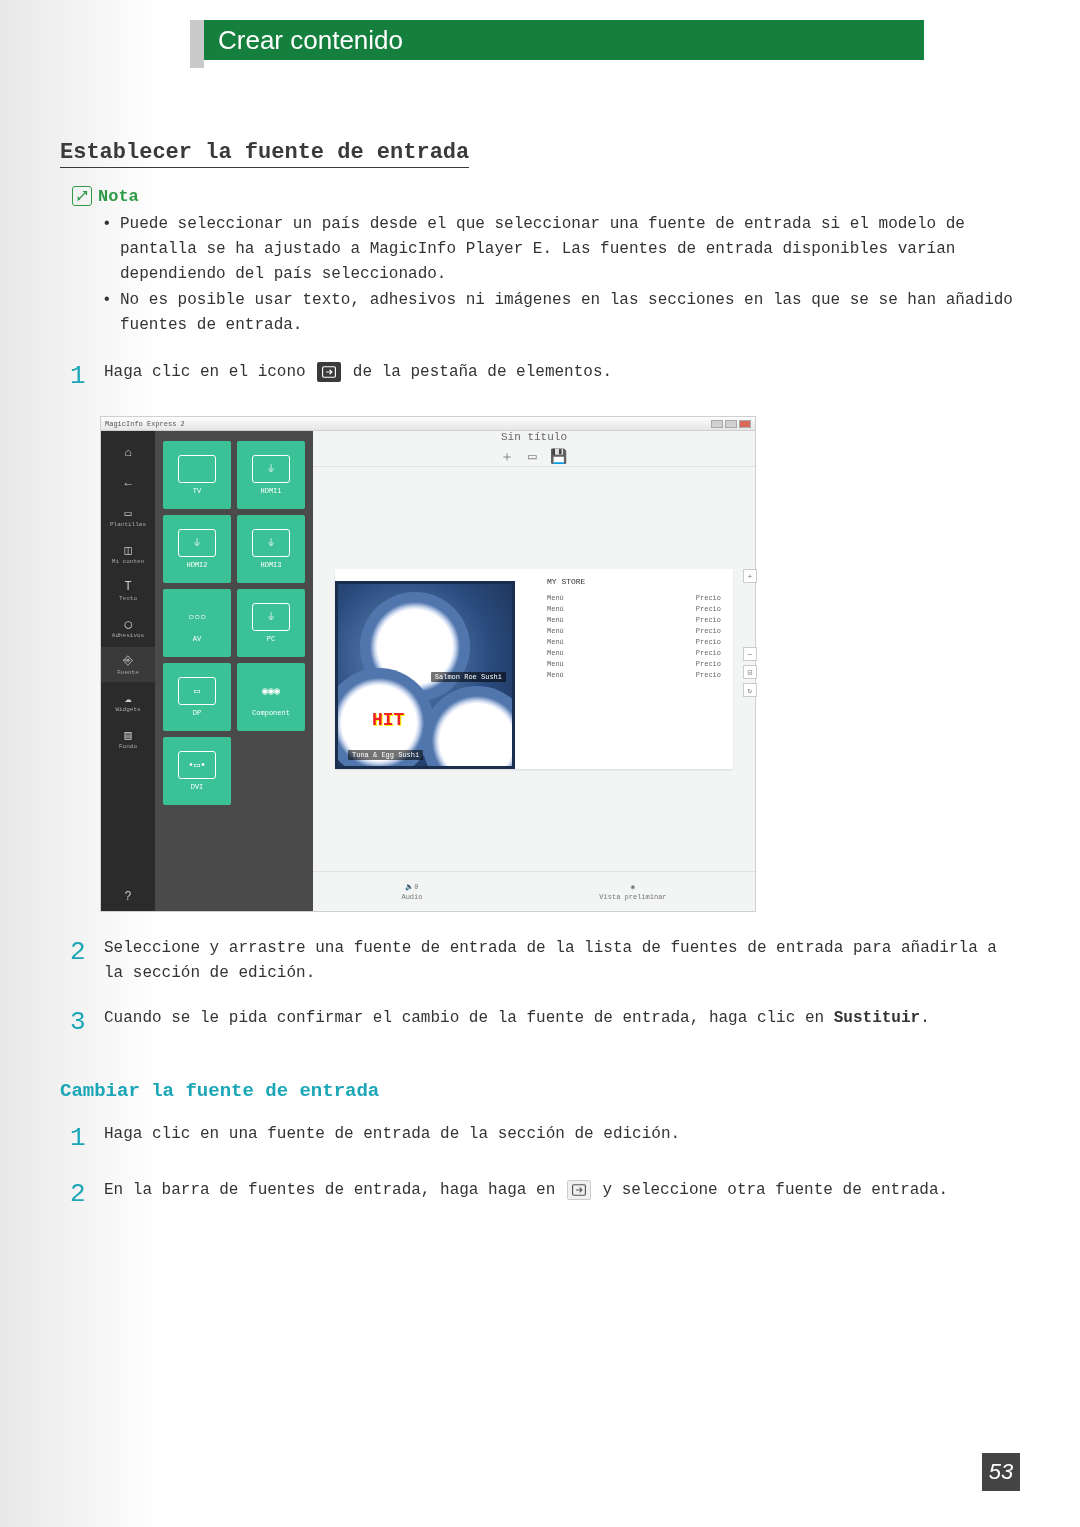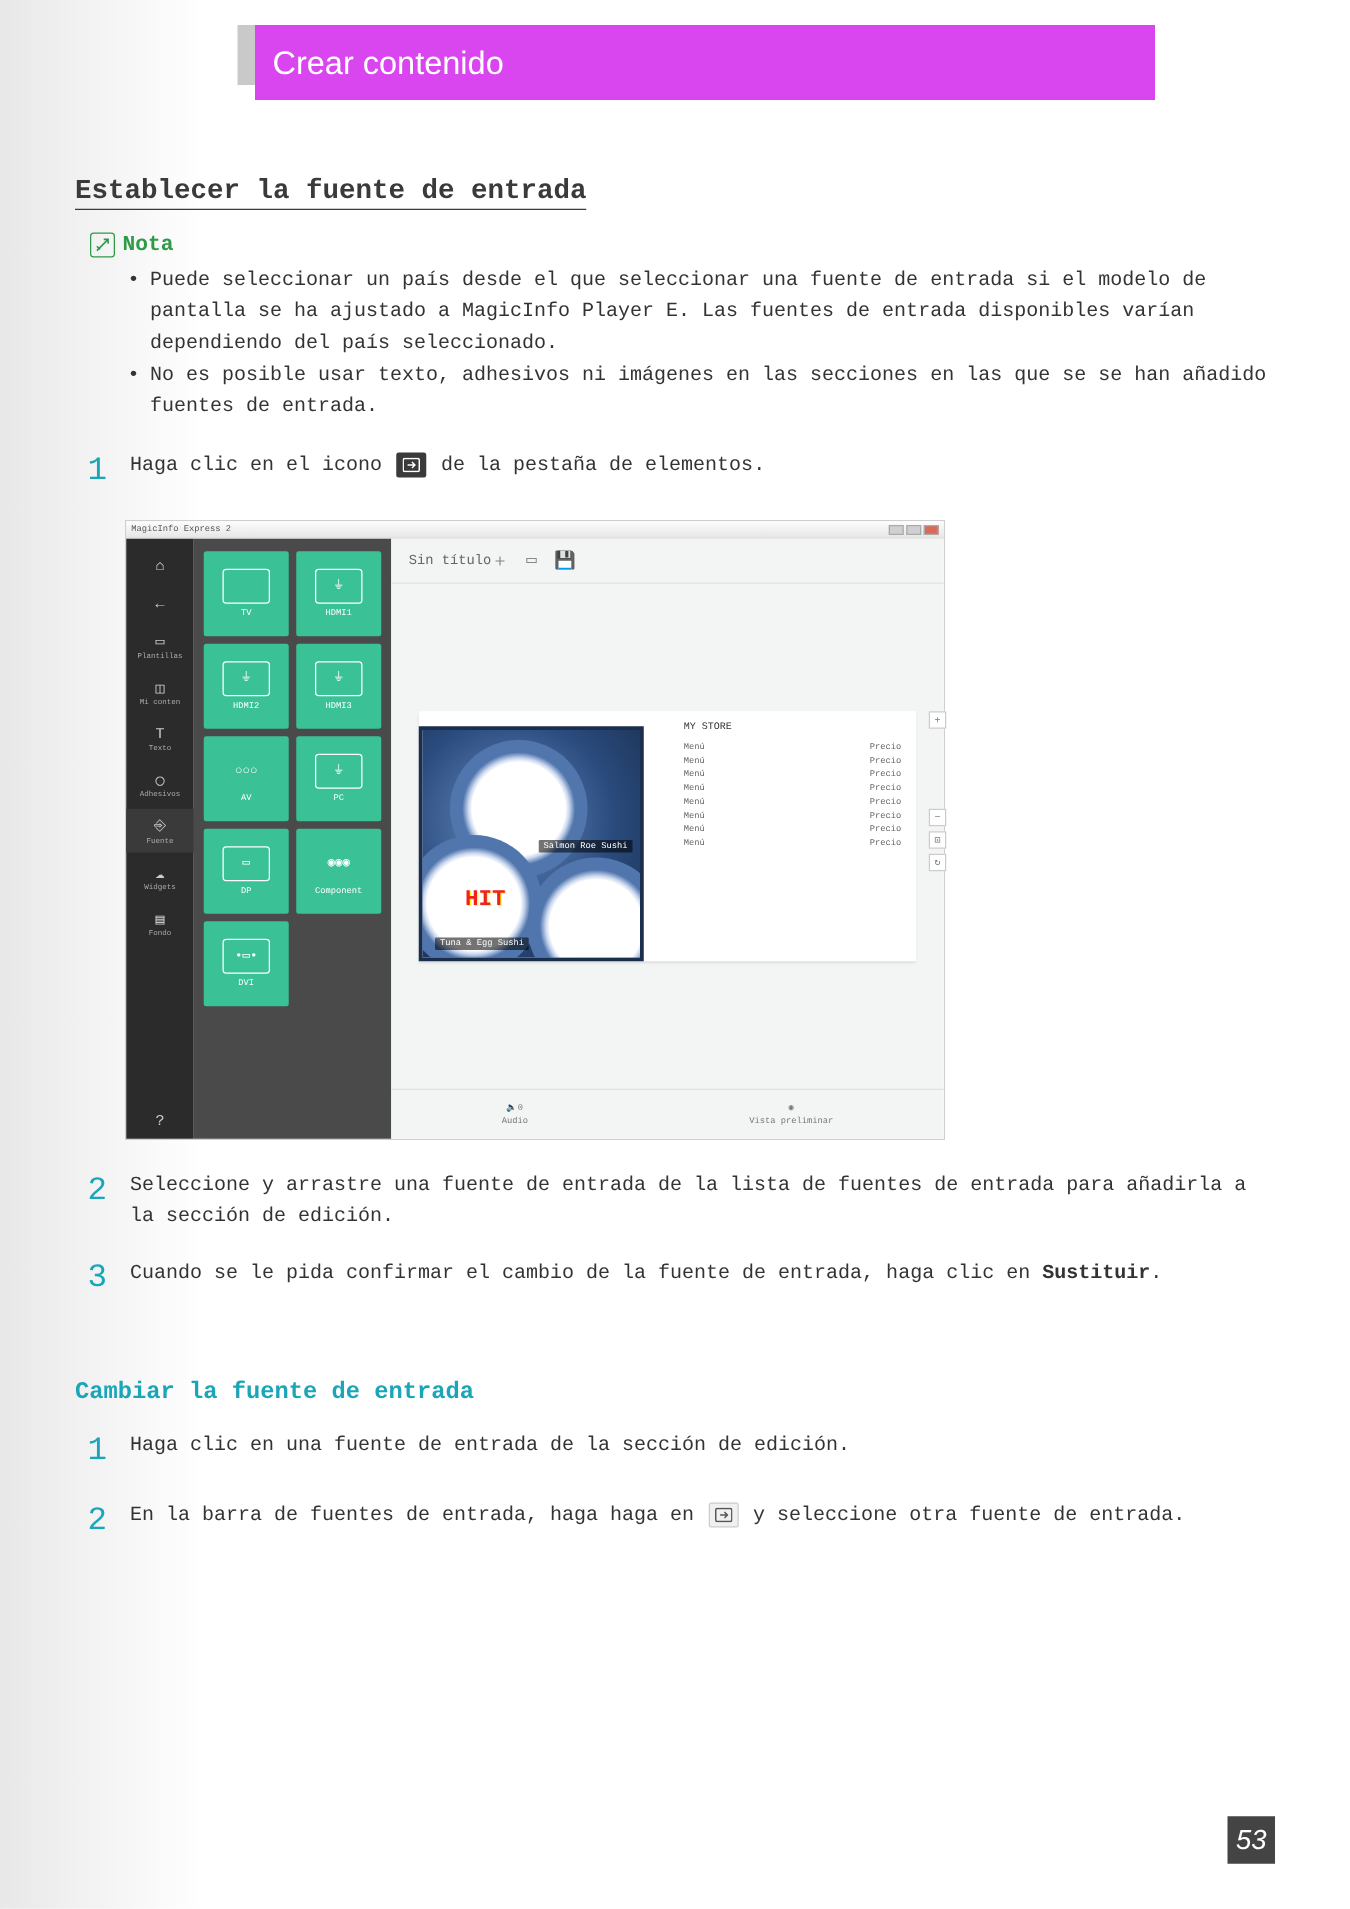--- a/index.html
+++ b/index.html
@@ -13,23 +13,23 @@
   }
   .top-divider {
     position: absolute;
     top: 20px; left: 190px;
     width: 14px; height: 48px;
     background: #c9c9c9;
   }
   .banner {
     position: absolute;
     left: 204px; top: 20px;
-    height: 60px;
+    height: 40px;
     width: 720px;
-    background: #d946ef;
+    background: #15803d;
     display: flex;
     align-items: center;
     padding-left: 14px;
   }
   .banner-title {
     color: #ffffff;
     font-size: 26px;
     font-weight: 300;
   }
   .content {
@@ -104,21 +104,21 @@
     margin: 0 2px;
   }
   .inline-icon.light {
     background: #f0f0f0;
     border: 1px solid #ccc;
   }
   .h-sub {
     color: #1aa6b7;
     font-size: 19px;
     font-weight: 600;
-    margin-top: 60px;
+    margin-top: 38px;
     margin-bottom: 6px;
   }
   .sub-dash {
     margin-left: 44px;
     font-size: 16px;
     line-height: 1.55;
   }
   
   .figure {
     width: 656px;
@@ -199,23 +199,25 @@
     background: #f3f4f4;
     position: relative;
     display: flex;
     flex-direction: column;
   }
   .canvas-top {
     height: 36px;
     border-bottom: 1px solid #e1e1e1;
     display: flex;
     align-items: center;
+    justify-content: space-between;
     padding: 0 14px;
     font-size: 11px;
     color: #666;
+    flex-direction: column;
   }
   .top-icons { display: flex; gap: 14px; font-size: 14px; color: #888; }
   .canvas-stage {
     flex: 1;
     display: flex;
     align-items: center;
     justify-content: center;
     position: relative;
   }
   .layout-card {

